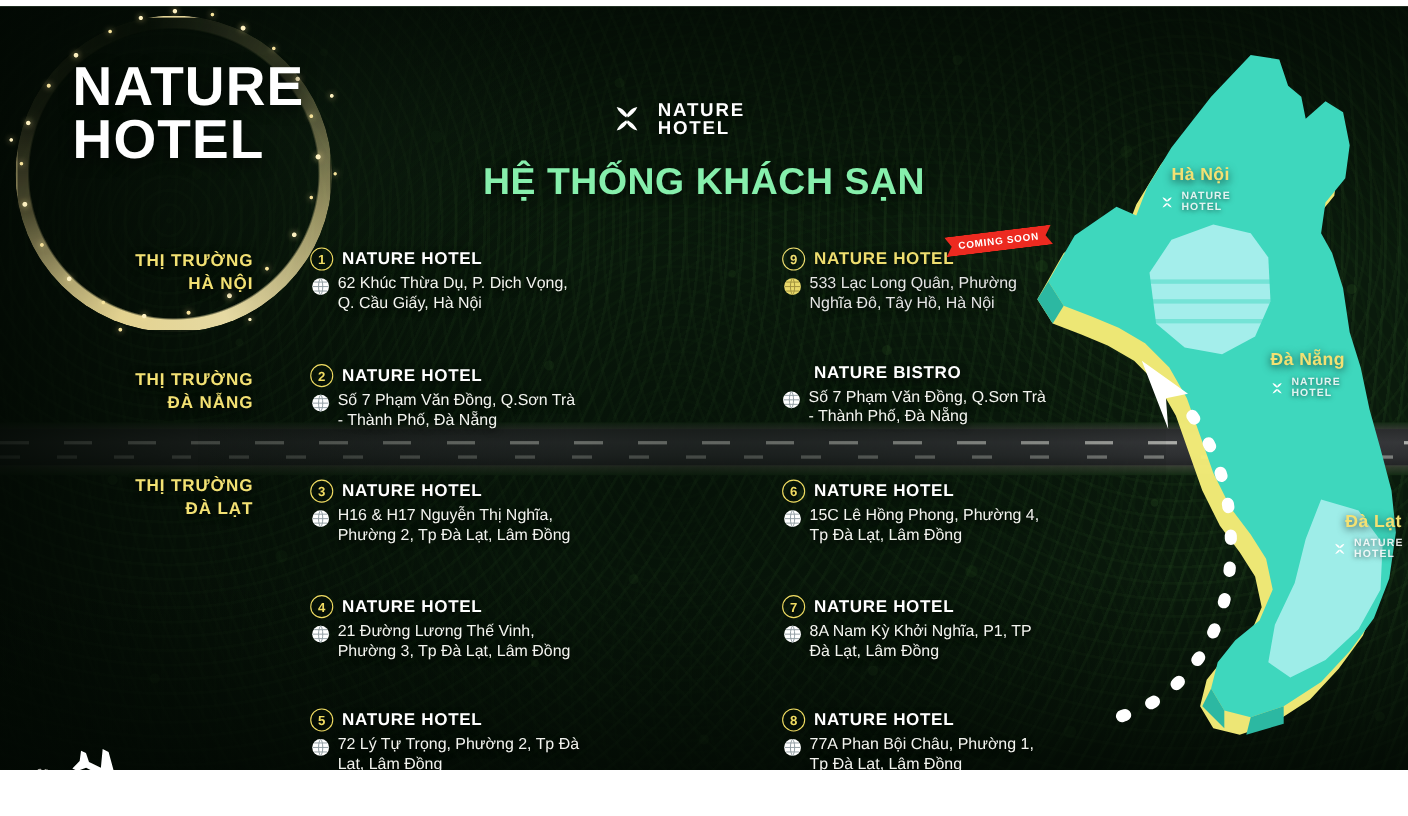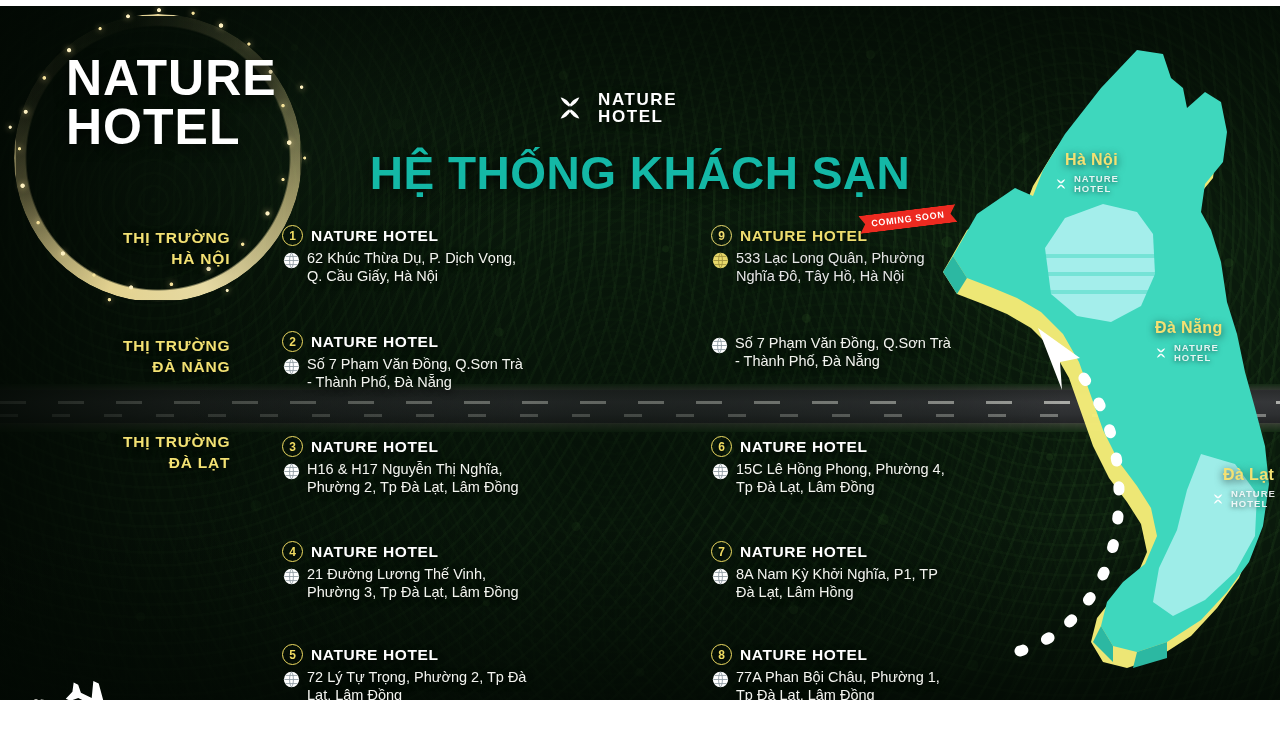--- a/index.html
+++ b/index.html
@@ -180,22 +180,22 @@
   .brand-mark{ width:36px; height:36px; display:block; }
   .brand-words{
     color:#fff; font-weight:800; font-size:17px; line-height:1.02;
     letter-spacing:1.6px; text-shadow:0 2px 8px rgba(0,0,0,.7);
   }
   .brand-words span{ display:block; }
 
   .section-title{
     position:absolute; left:0; right:0; top:140px;
     text-align:center;
-    font-size:46px; font-weight:800; letter-spacing:.5px;
-    color:#14b8a6;
+    font-size:34px; font-weight:800; letter-spacing:.5px;
+    color:#86efac;
     text-shadow:0 3px 12px rgba(0,0,0,.78);
   }
 
   
   .market{
     position:absolute;
     color:#f3e173; font-weight:800; font-size:15.5px; line-height:1.35;
     letter-spacing:.8px;
     text-shadow:0 2px 8px rgba(0,0,0,.8);
   }
@@ -414,20 +414,23 @@
         <path d="M1.6 10h16.8M10 1.1c3 3 3 14.8 0 17.8M10 1.1c-3 3-3 14.8 0 17.8M3.2 5.2h13.6M3.2 14.8h13.6" stroke="#9c8f3c" stroke-width="1" fill="none"></path>
       </svg>
       <div class="addr-text">
         <div>533 Lạc Long Quân, Phường</div>
         <div>Nghĩa Đô, Tây Hồ, Hà Nội</div>
       </div>
     </div>
   </div>
 
   <div class="entry no-num" style="left:711px; top:325px;">
+    <div class="entry-head">
+      <div class="entry-name">NATURE BISTRO</div>
+    </div>
     <div class="entry-addr">
       <svg class="pin" viewBox="0 0 20 20">
         <circle cx="10" cy="10" r="9" fill="#ffffff"></circle>
         <path d="M1.6 10h16.8M10 1.1c3 3 3 14.8 0 17.8M10 1.1c-3 3-3 14.8 0 17.8M3.2 5.2h13.6M3.2 14.8h13.6" stroke="#8d9aa0" stroke-width="1" fill="none"></path>
       </svg>
       <div class="addr-text">
         <div>Số 7 Phạm Văn Đồng, Q.Sơn Trà</div>
         <div>- Thành Phố, Đà Nẵng</div>
       </div>
     </div>
@@ -455,21 +458,21 @@
       <div class="num">7</div>
       <div class="entry-name">NATURE HOTEL</div>
     </div>
     <div class="entry-addr">
       <svg class="pin" viewBox="0 0 20 20">
         <circle cx="10" cy="10" r="9" fill="#ffffff"></circle>
         <path d="M1.6 10h16.8M10 1.1c3 3 3 14.8 0 17.8M10 1.1c-3 3-3 14.8 0 17.8M3.2 5.2h13.6M3.2 14.8h13.6" stroke="#8d9aa0" stroke-width="1" fill="none"></path>
       </svg>
       <div class="addr-text">
         <div>8A Nam Kỳ Khởi Nghĩa, P1, TP</div>
-        <div>Đà Lạt, Lâm Hồng</div>
+        <div>Đà Lạt, Lâm Đồng</div>
       </div>
     </div>
   </div>
 
   <div class="entry" style="left:711px; top:638px;">
     <div class="entry-head">
       <div class="num">8</div>
       <div class="entry-name">NATURE HOTEL</div>
     </div>
     <div class="entry-addr">

